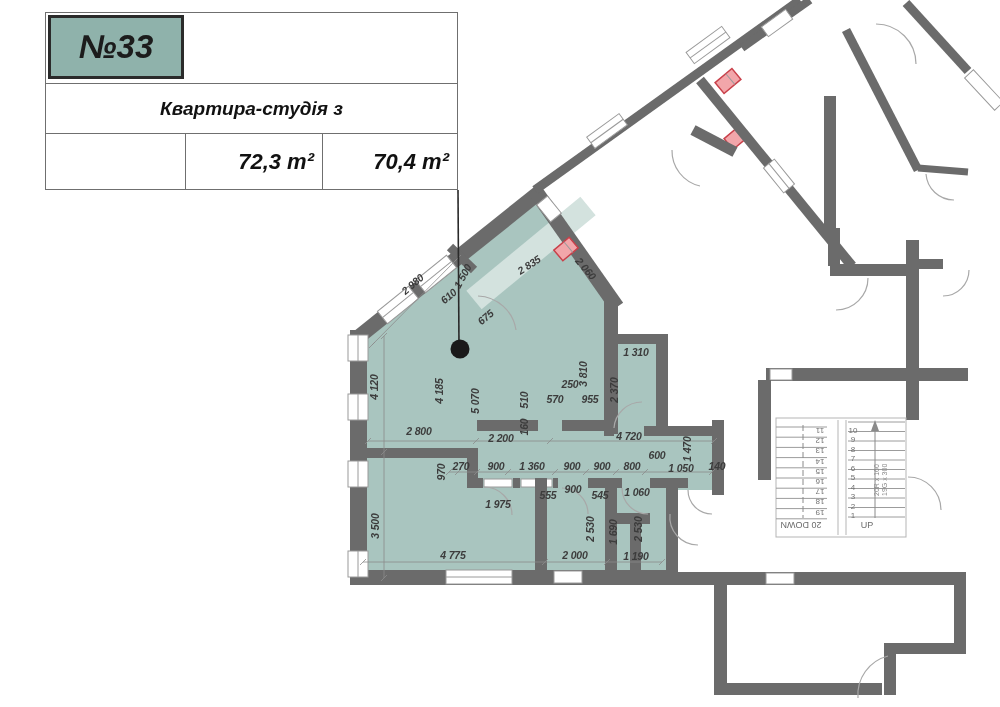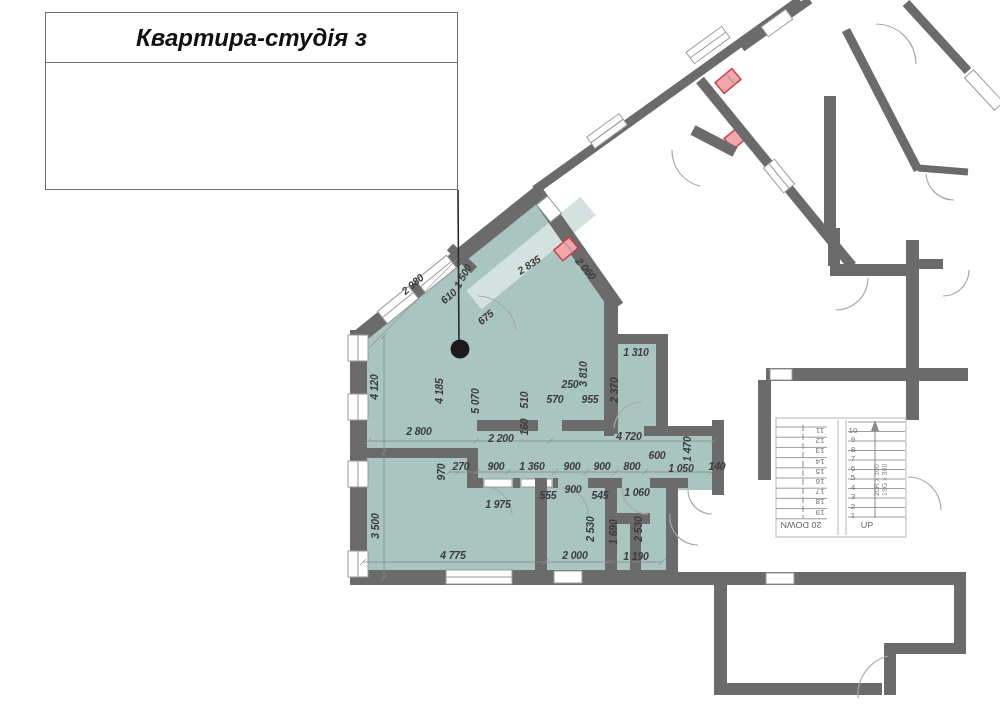--- a/index.html
+++ b/index.html
@@ -9,21 +9,21 @@
 
   
   .title-block{position:absolute;left:45px;top:12px;width:413px;height:178px;
                border:1.5px solid #6f6f6f;box-sizing:border-box;background:#fff;z-index:5;}
   .tb-row1{position:relative;height:71px;border-bottom:1.5px solid #6f6f6f;box-sizing:border-box;}
   .num-box{position:absolute;left:2px;top:2px;width:136px;height:64px;background:#8fb2ab;
            border:3px solid #2b2b2b;box-sizing:border-box;display:flex;align-items:center;justify-content:center;}
   .num-box span{font-size:33px;font-weight:bold;font-style:italic;color:#1c1c1c;letter-spacing:0;}
   .tb-row2{height:50px;border-bottom:1.5px solid #6f6f6f;box-sizing:border-box;
            display:flex;flex-direction:column;align-items:center;justify-content:center;}
-  .tb-row2 div{font-size:24px;font-weight:bold;font-style:italic;color:#111;line-height:23px;}
+  .tb-row2 div{font-size:19px;font-weight:bold;font-style:italic;color:#111;line-height:23px;}
   .tb-row3{position:relative;height:55px;display:flex;}
   .tb-c1{width:140px;border-right:1.5px solid #6f6f6f;box-sizing:border-box;}
   .tb-c2{width:137px;border-right:1.5px solid #6f6f6f;box-sizing:border-box;
          display:flex;align-items:center;justify-content:flex-end;padding-right:8px;}
   .tb-c3{flex:1;display:flex;align-items:center;justify-content:flex-end;padding-right:8px;}
   .tb-area{font-size:22px;font-weight:bold;font-style:italic;color:#111;}
 
   
   .wall{stroke:#6b6b6b;fill:none;}
   .wallf{fill:#6b6b6b;stroke:none;}
@@ -332,17 +332,31 @@
         <text class="dim-label" text-anchor="middle" transform="translate(636,560) rotate(0)">1 190</text>
       </g>
 
     <g>
       <line x1="458" y1="190" x2="459" y2="348" stroke="#2a2a2a" stroke-width="1.6"></line>
       <circle cx="460" cy="349" r="9.5" fill="#1a1a1a"></circle>
     </g>
   </svg>
 
   <div class="title-block">
+    <div class="tb-row1">
+      <div class="num-box">
+        <span>№33</span>
+      </div>
+    </div>
     <div class="tb-row2">
       <div>Квартира-студія з</div>
     </div>
+    <div class="tb-row3">
+      <div class="tb-c1"></div>
+      <div class="tb-c2">
+        <span class="tb-area">72,3 m²</span>
+      </div>
+      <div class="tb-c3">
+        <span class="tb-area">70,4 m²</span>
+      </div>
+    </div>
   </div>
 </div>
 
 </body></html>

